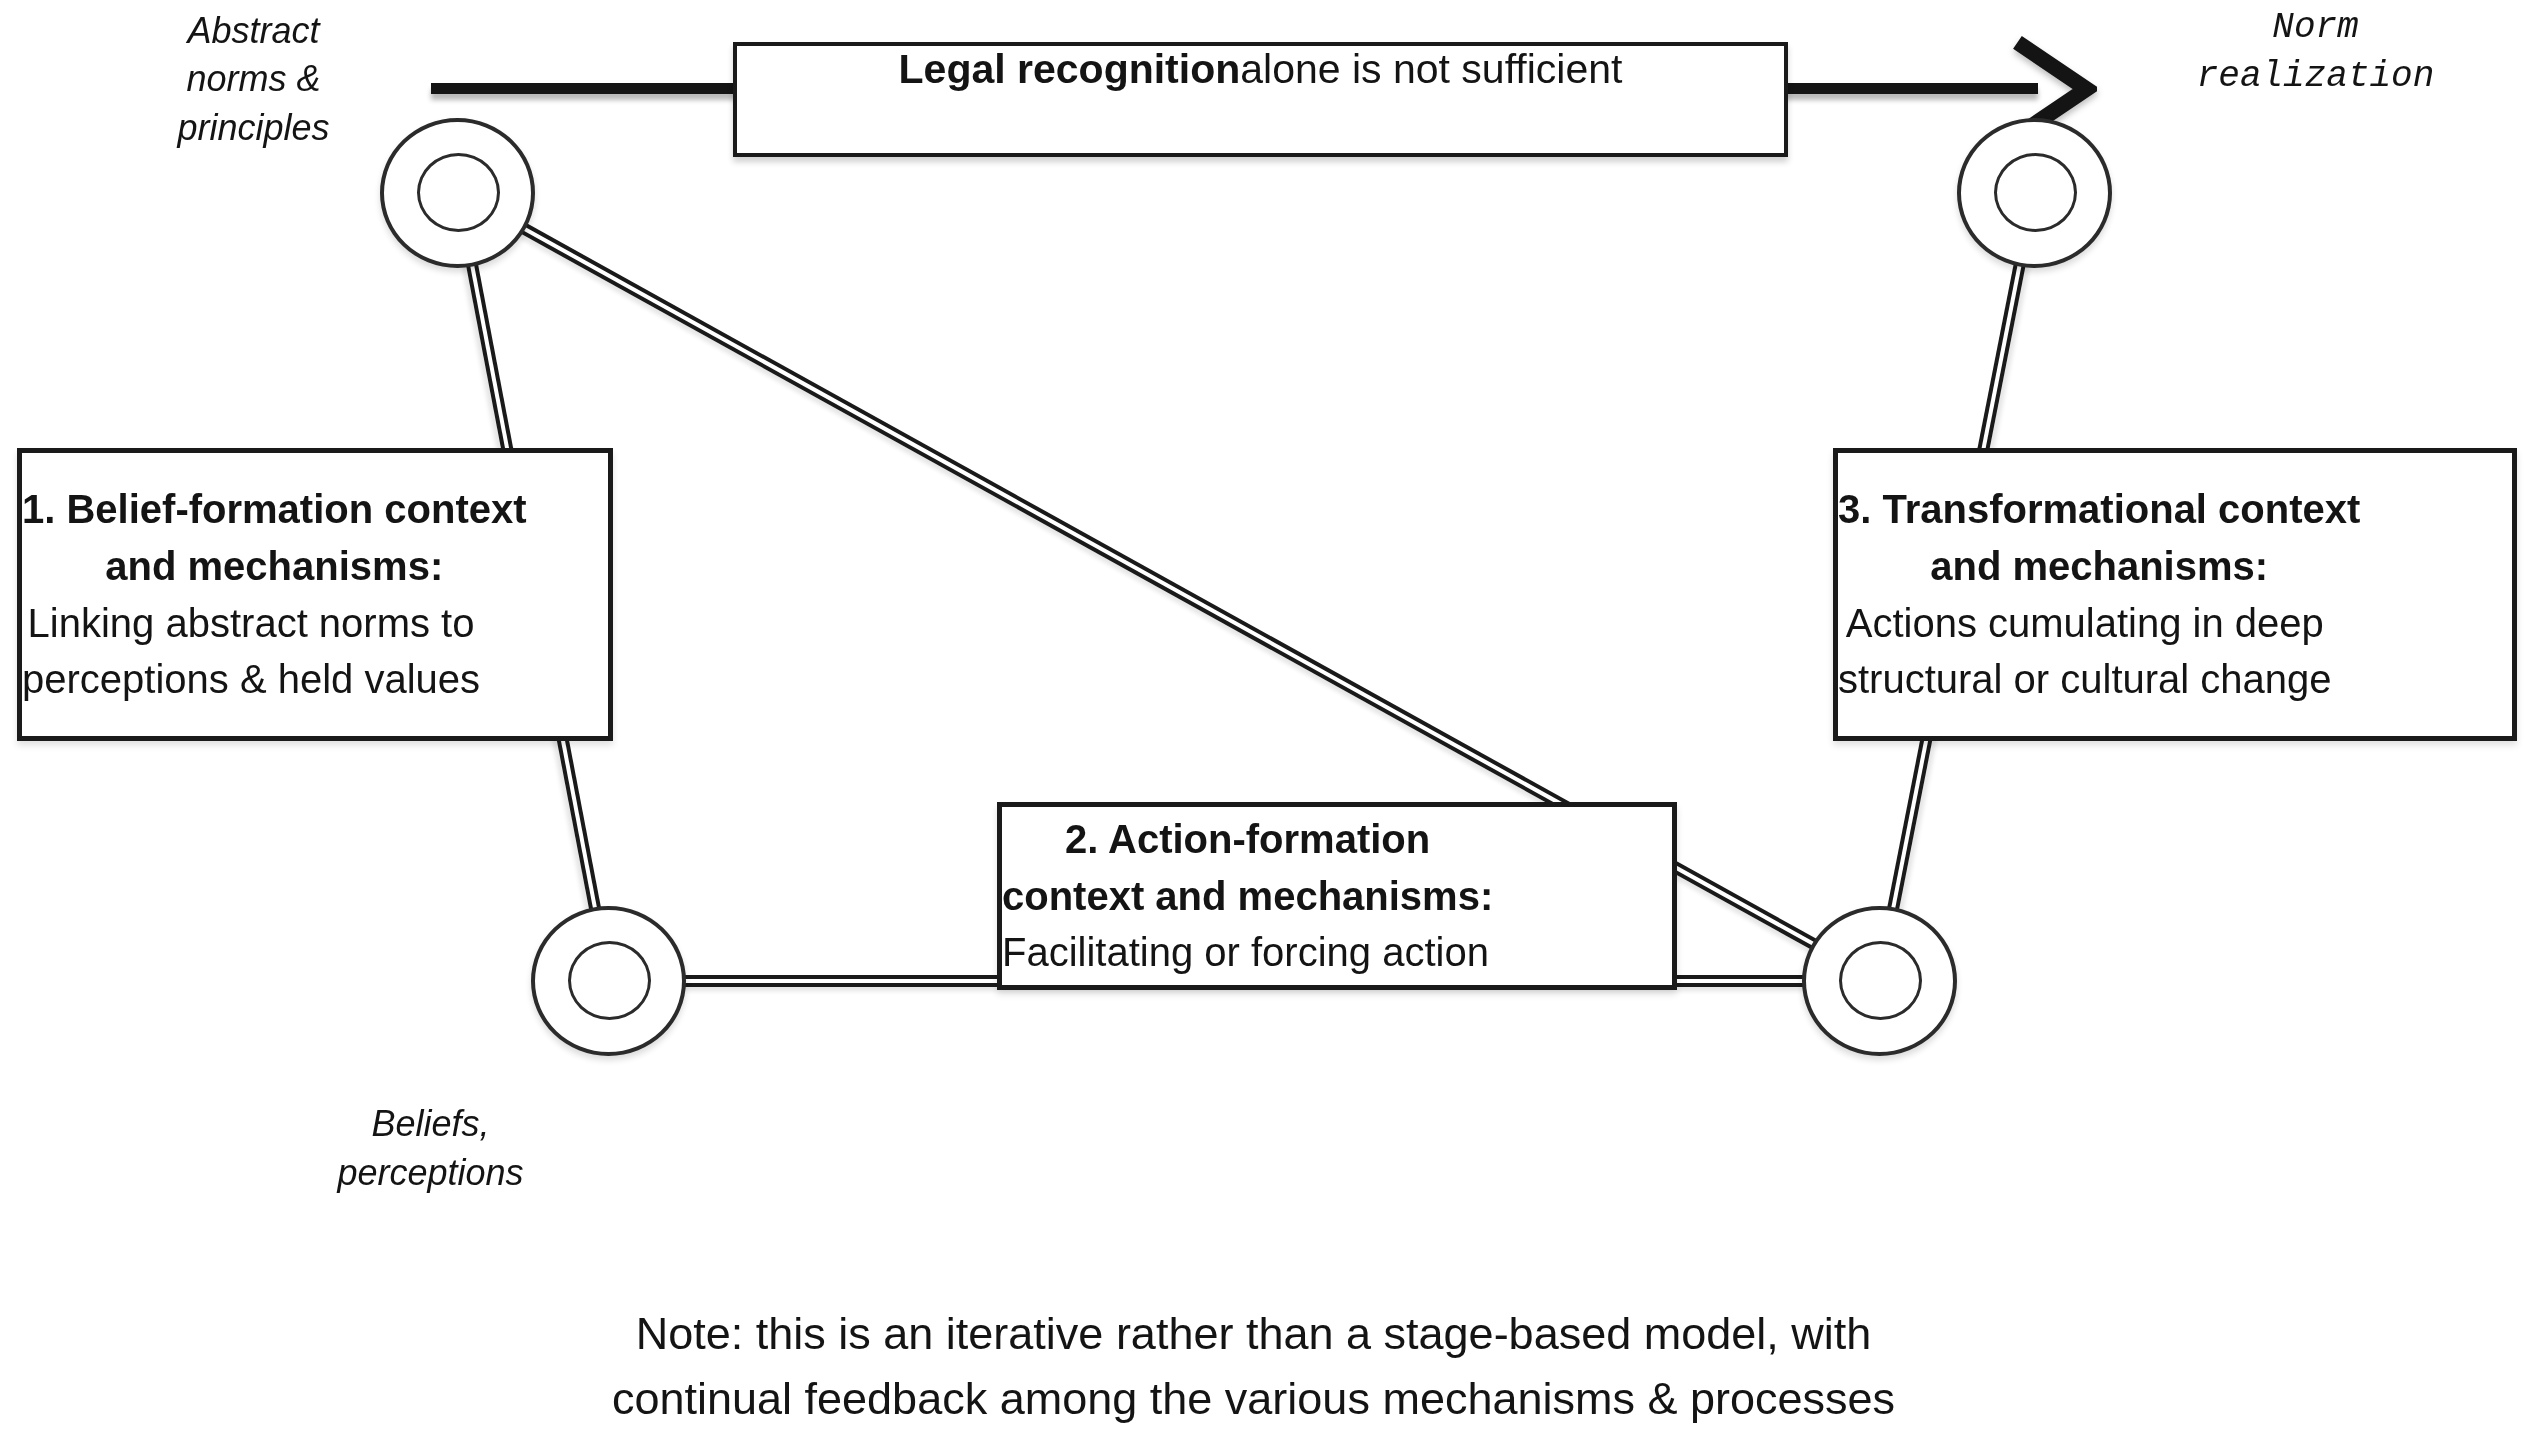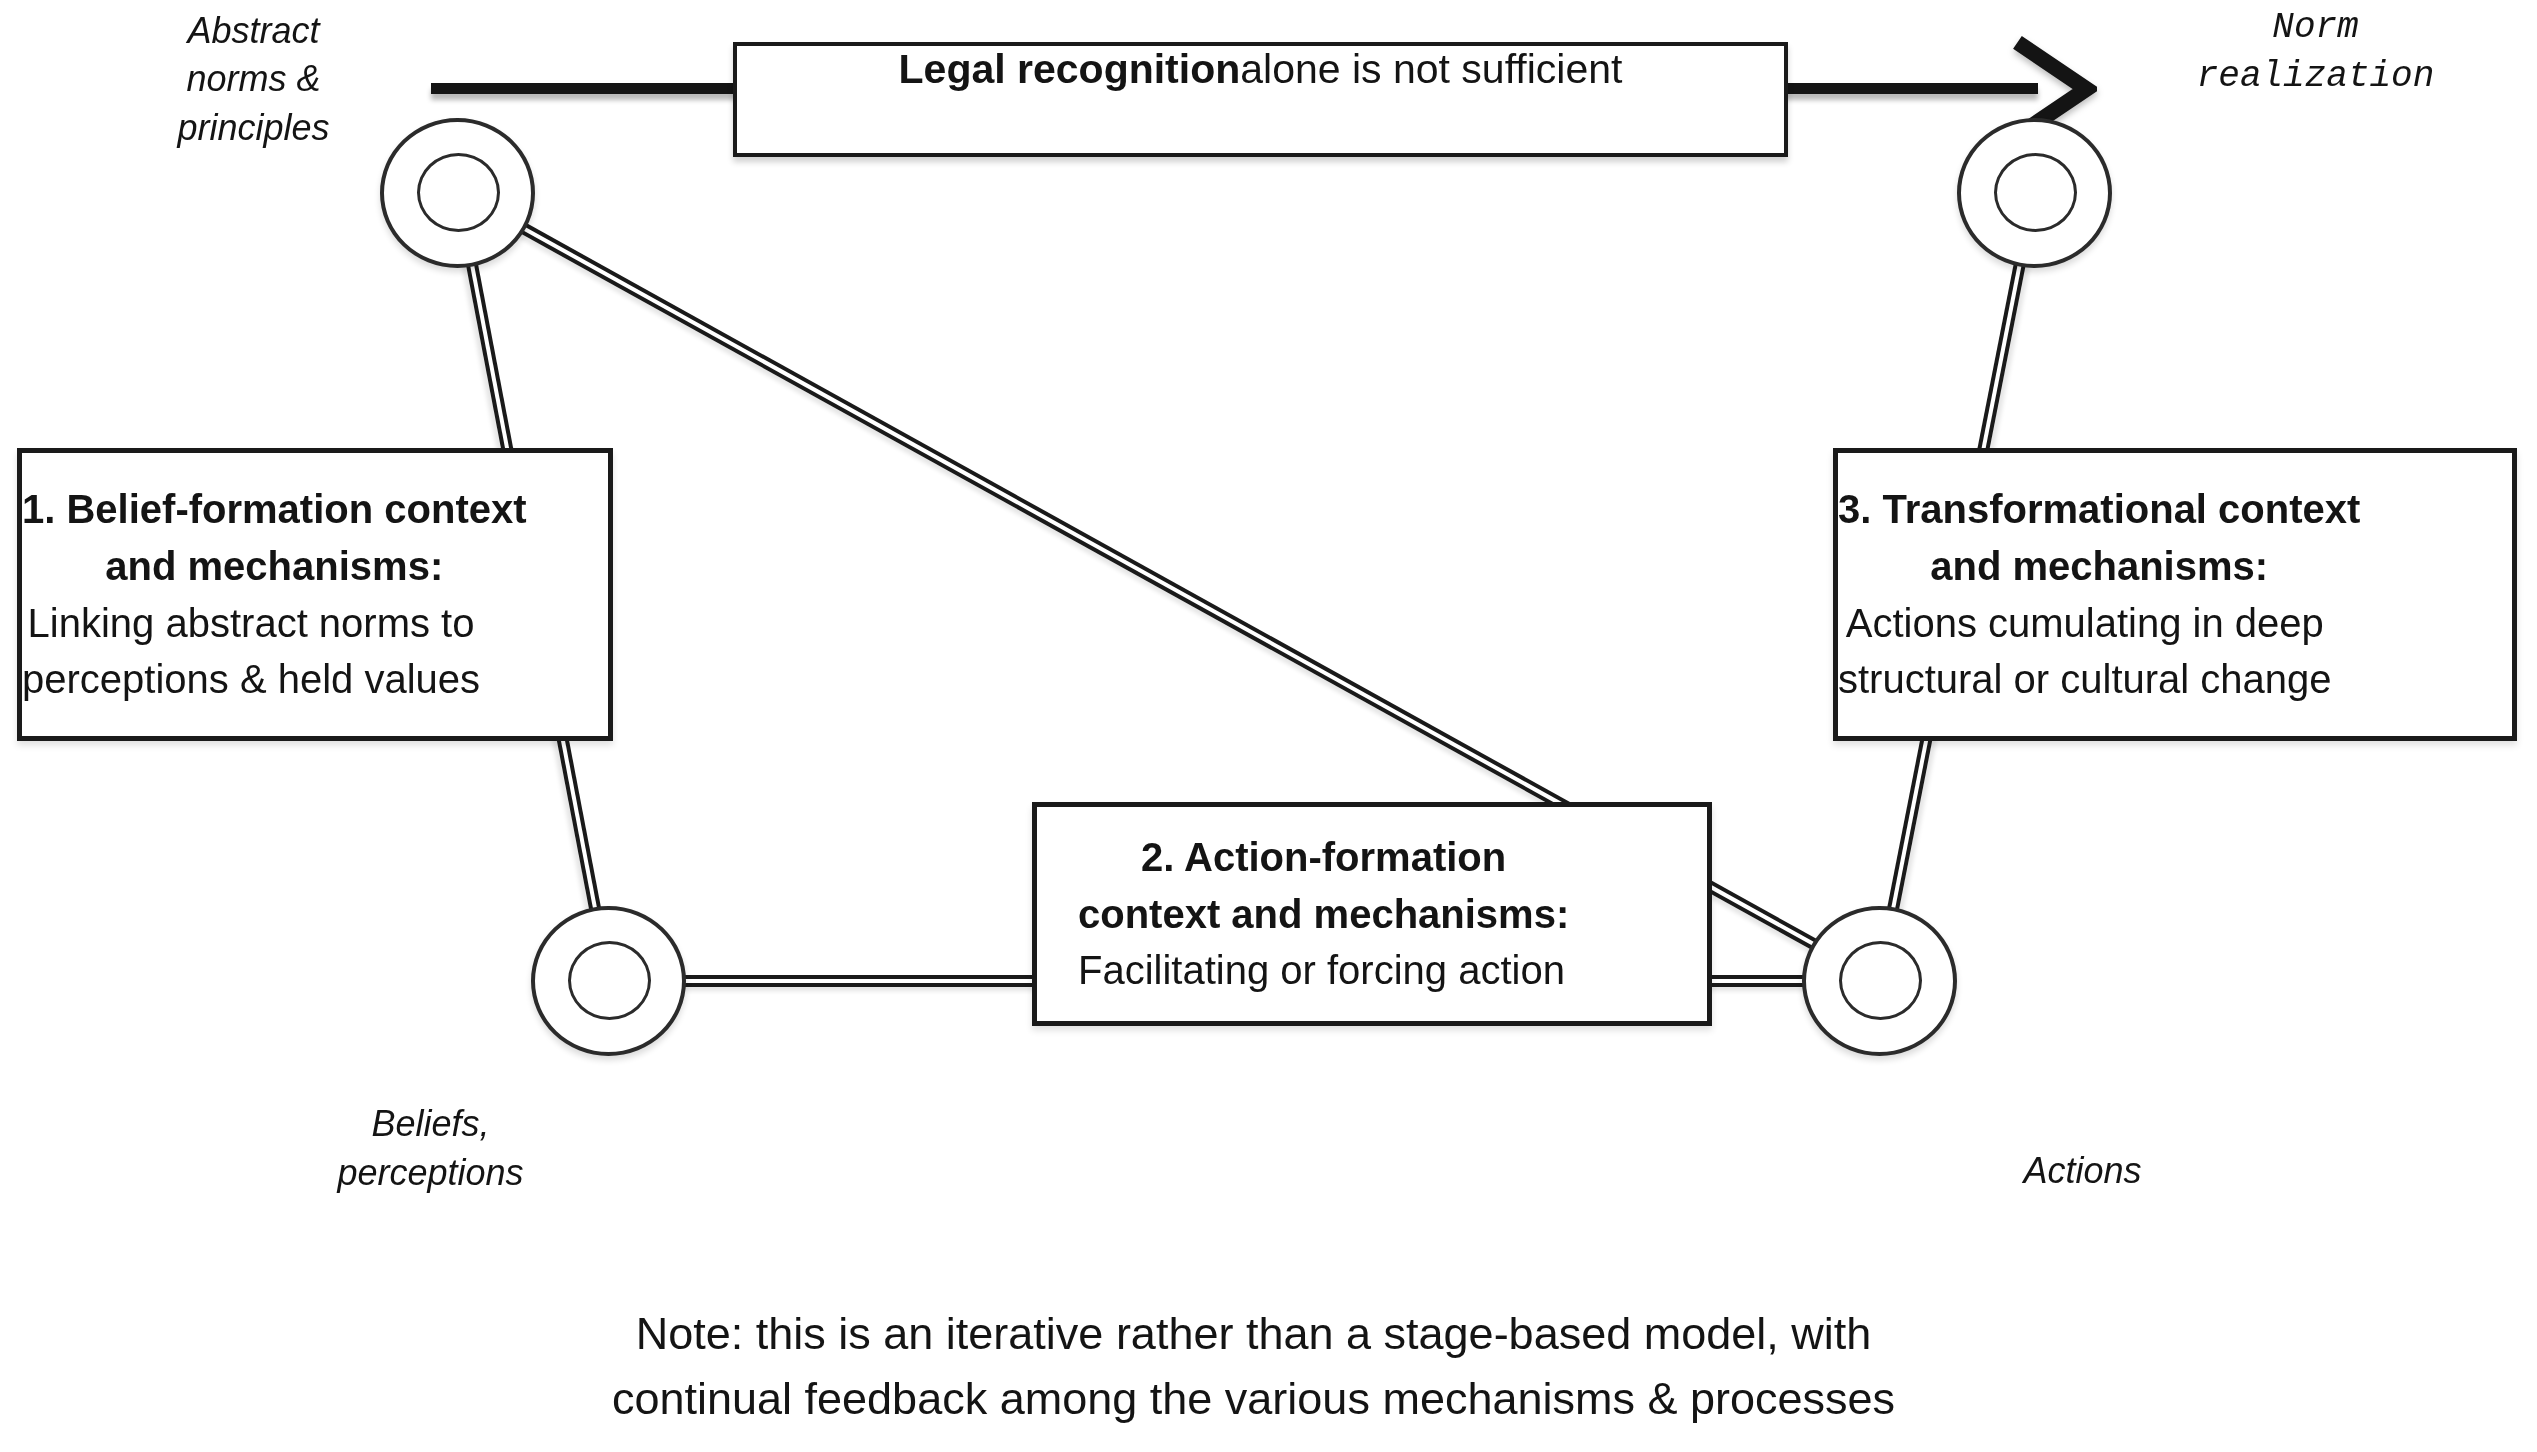--- a/index.html
+++ b/index.html
@@ -95,21 +95,21 @@
     font-size: 40px;
     line-height: 1.42;
     white-space: pre-line;
   }
   .box-text {
     font-size: 40px;
     line-height: 1.42;
     white-space: pre-line;
   }
   .b-belief  { left: 17px;   top: 448px; width: 596px; height: 293px; }
-  .b-action  { left: 1032px; top: 802px; width: 680px; height: 224px; padding-left: 41px; }
+  .b-action  { left: 997px; top: 802px; width: 680px; height: 188px; }
   .b-transf  { left: 1833px; top: 448px; width: 684px; height: 293px; }
 
   .b-legal {
     left: 733px; top: 42px;
     width: 1055px; height: 115px;
     border-width: 4.3px;
     flex-direction: row;
     font-size: 41px;
     box-shadow: 0 5.2px 6px rgba(0,0,0,0.18);
   }
@@ -194,19 +194,18 @@
 structural or cultural change</div>
   </div>
 
   <div class="nlabel t-abstract">Abstract
 norms &amp;
 principles</div>
   <div class="nlabel t-norm">Norm
 realization</div>
   <div class="nlabel t-beliefs">Beliefs,
 perceptions</div>
-  <div class="nlabel t-actions">Actions</div>
 
   <div class="note">Note: this is an iterative rather than a stage-based model, with
 continual feedback among the various mechanisms &amp; processes</div>
 
 </div>
 
 
 </body></html>

